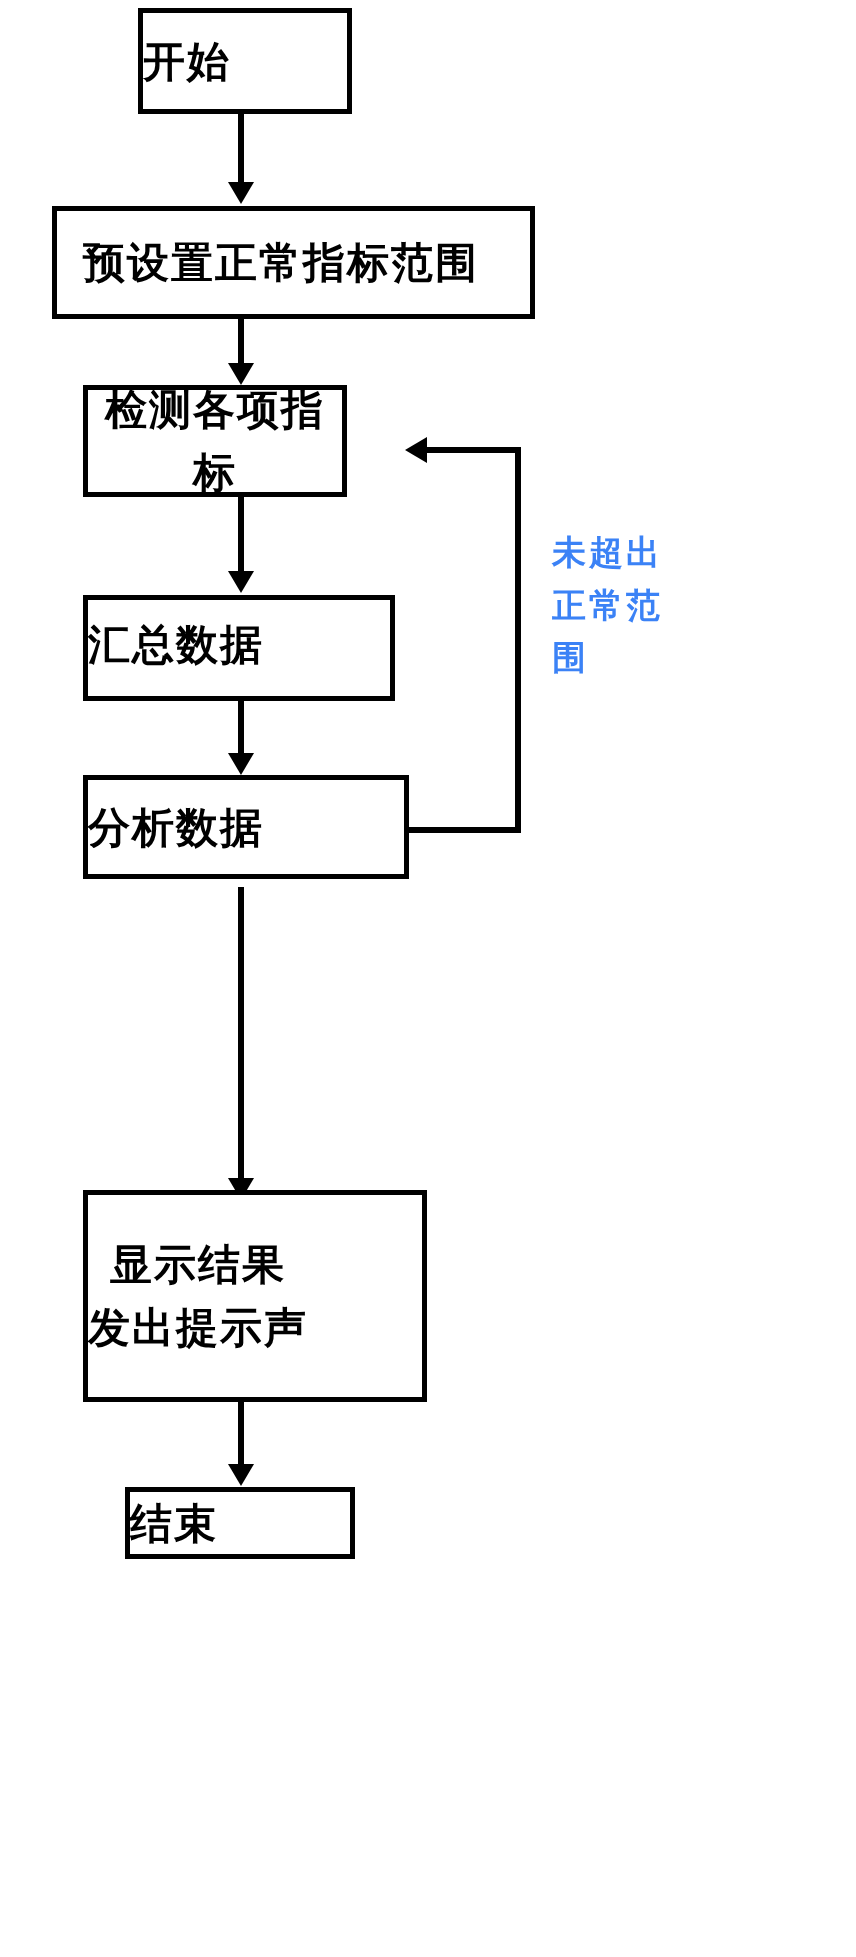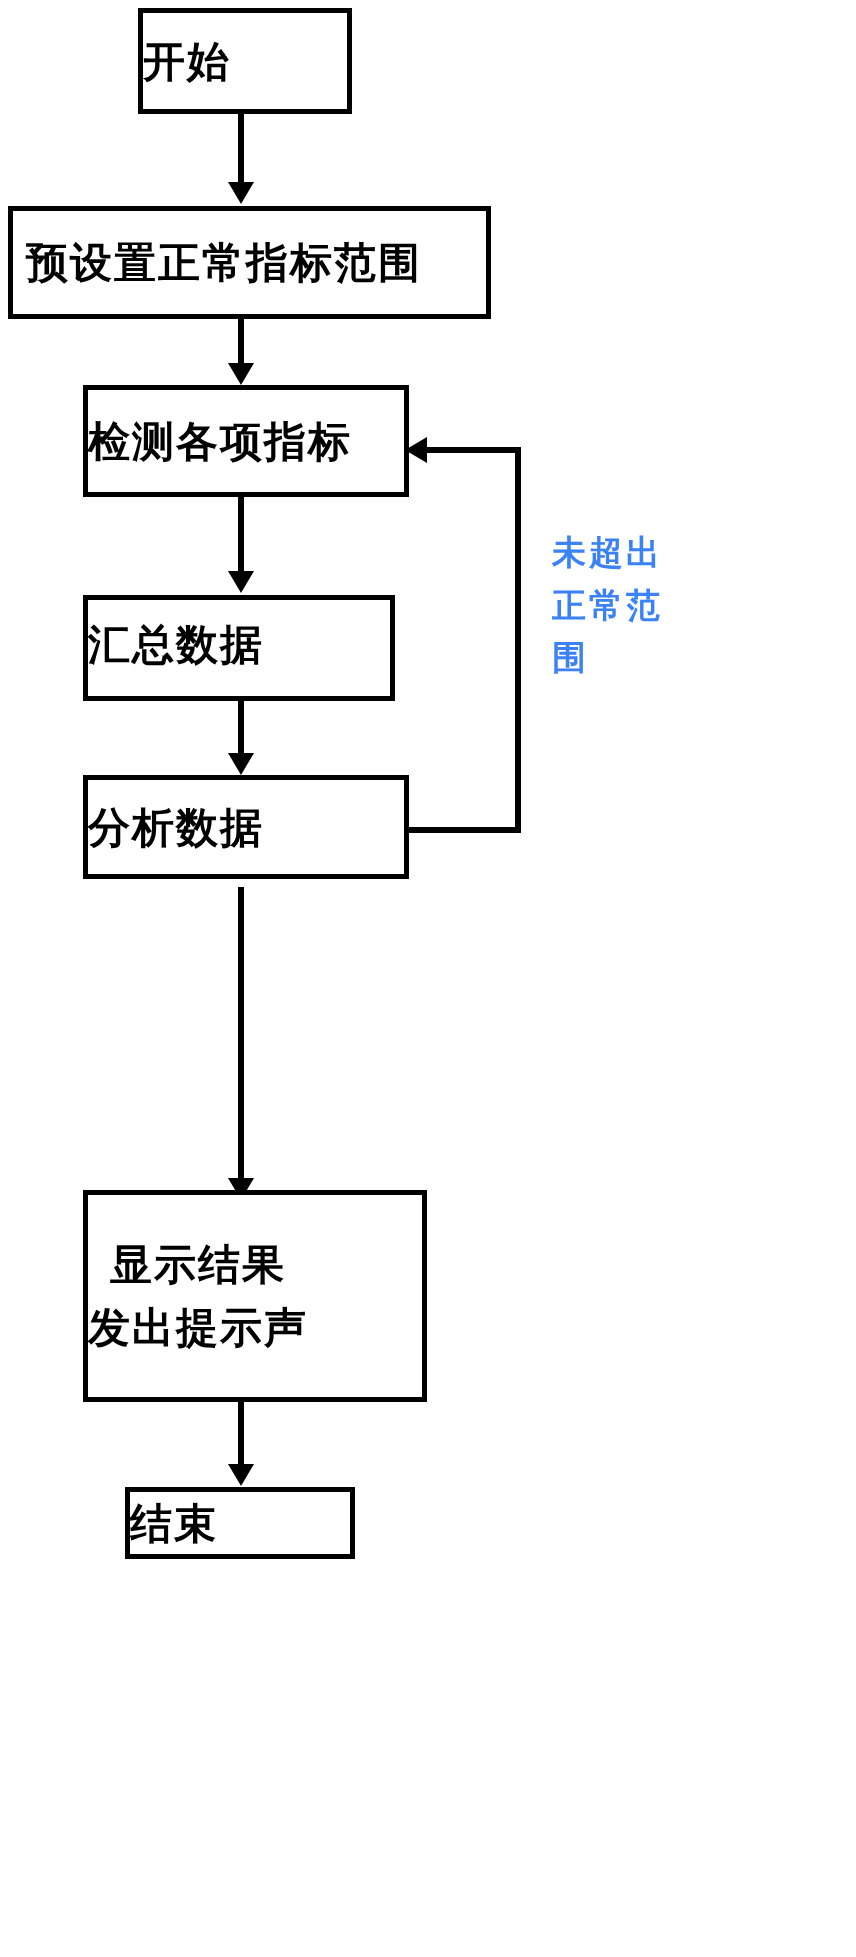--- a/index.html
+++ b/index.html
@@ -32,22 +32,23 @@
   .node .node-label {
     font-size: 42px;
     font-weight: 700;
     line-height: 1.5;
     letter-spacing: 2px;
     white-space: pre-line;
     color: #000000;
   }
   .node.align-left {
     justify-content: flex-start;
-    padding-left: 13px;
+    padding-left: 26px;
     text-align: left;
+    margin-left: 44px;
   }
   .edge-line {
     position: absolute;
     background: #000000;
   }
   .arrow-head {
     position: absolute;
     width: 0;
     height: 0;
   }
@@ -83,21 +84,21 @@
   <div class="edge-line" style="left:238px; top:114px; width:6px; height:70px;"></div>
   <div class="arrow-head down" style="left:228px; top:182px;"></div>
 
   <div class="node align-left" style="left:8px; top:206px; width:483px; height:113px;">
     <span class="node-label">预设置正常指标范围</span>
   </div>
 
   <div class="edge-line" style="left:238px; top:319px; width:6px; height:46px;"></div>
   <div class="arrow-head down" style="left:228px; top:363px;"></div>
 
-  <div class="node" style="left:83px; top:385px; width:326px; height:112px;">
+  <div class="node" style="left:83px; top:385px; width:264px; height:112px;">
     <span class="node-label">检测各项指标</span>
   </div>
 
   <div class="edge-line" style="left:238px; top:497px; width:6px; height:76px;"></div>
   <div class="arrow-head down" style="left:228px; top:571px;"></div>
 
   <div class="node" style="left:83px; top:595px; width:312px; height:106px;font-family:Liberation Mono, monospace;">
     <span class="node-label">汇总数据</span>
   </div>
 

